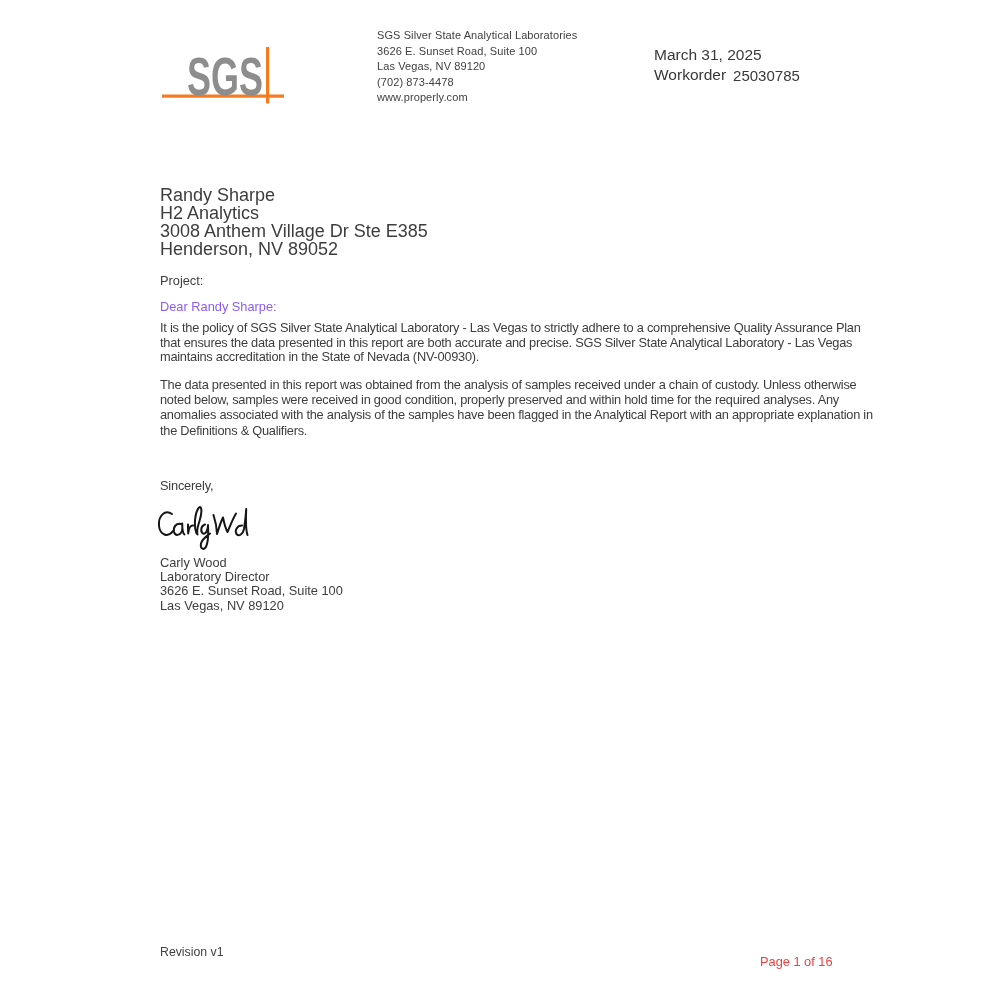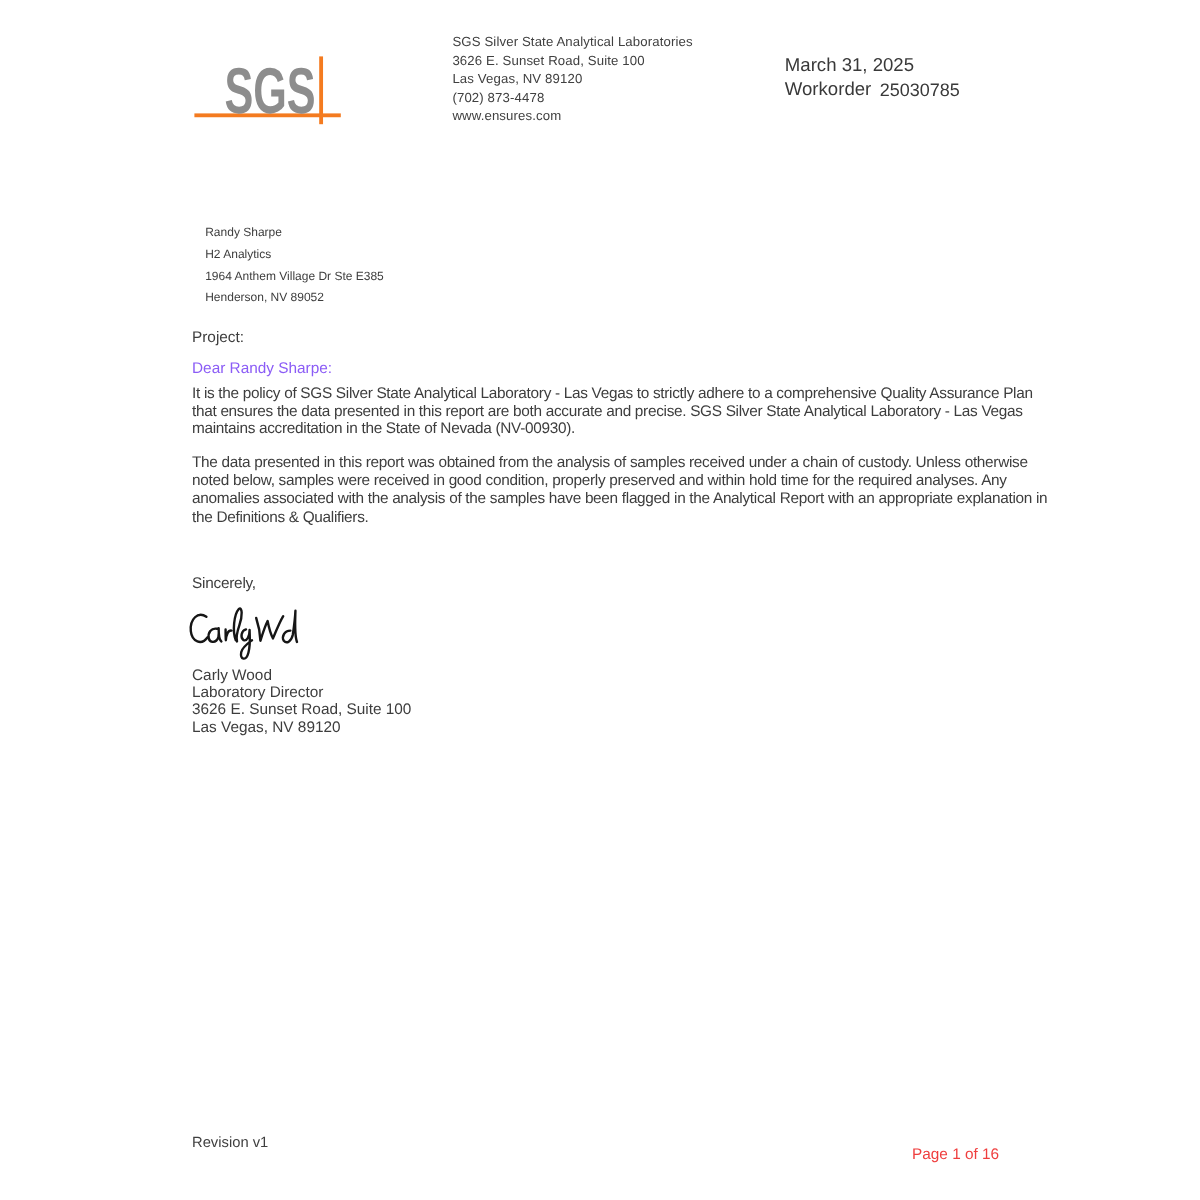--- a/index.html
+++ b/index.html
@@ -22,21 +22,21 @@
     font-size: 11px; line-height: 15.5px; color: #404040;
     letter-spacing: 0.1px;
   }
 
   
   .date-block { left: 654px; top: 45px; font-size: 15.5px; line-height: 20px; color: #393939; }
   .workorder-row { display: flex; gap: 7px; align-items: flex-end; }
   .workorder-number { position: relative; top: 1px; font-size: 15px; }
 
   
-  .recipient { left: 160px; top: 186px; font-size: 10px; line-height: 18px; color: #3d3d3d; margin-left: 11px; }
+  .recipient { left: 160px; top: 186px; font-size: 18px; line-height: 18px; color: #3d3d3d; }
 
   .project-label { left: 160px; top: 273px; font-size: 12.8px; color: #3d3d3d; }
   .salutation   { left: 160px; top: 299px; font-size: 12.8px; color: #8b5cf6; }
 
   
   .para {
     left: 160px; width: 790px;
     font-size: 12.8px; line-height: 14.7px;
     letter-spacing: -0.25px; color: #3d3d3d;
     white-space: pre-line;
@@ -66,35 +66,35 @@
       <rect x="106" y="1" width="3.2" height="56.5" fill="#f47b20"></rect>
       <text x="27" y="48.5" font-family="Liberation Sans, sans-serif" font-weight="bold" font-size="54" fill="#8d8d8d" textLength="76" lengthAdjust="spacingAndGlyphs">SGS</text>
     </svg>
   </div>
 
   <div class="abs lab-address">
     <div>SGS Silver State Analytical Laboratories</div>
     <div>3626 E. Sunset Road, Suite 100</div>
     <div>Las Vegas, NV 89120</div>
     <div>(702) 873-4478</div>
-    <div>www.ensures.com</div>
+    <div>www.properly.com</div>
   </div>
 
   <div class="abs date-block">
     <div>March 31, 2025</div>
     <div class="workorder-row">
       <span>Workorder</span>
       <span class="workorder-number">25030785</span>
     </div>
   </div>
 
   <div class="abs recipient">
     <div>Randy Sharpe</div>
     <div>H2 Analytics</div>
-    <div>1964 Anthem Village Dr Ste E385</div>
+    <div>3008 Anthem Village Dr Ste E385</div>
     <div>Henderson, NV 89052</div>
   </div>
 
   <div class="abs project-label">Project:</div>
 
   <div class="abs salutation">Dear Randy Sharpe:</div>
 
   <div class="abs para para1">It is the policy of SGS Silver State Analytical Laboratory - Las Vegas to strictly adhere to a comprehensive Quality Assurance Plan
 that ensures the data presented in this report are both accurate and precise. SGS Silver State Analytical Laboratory - Las Vegas
 maintains accreditation in the State of Nevada (NV-00930).</div>

